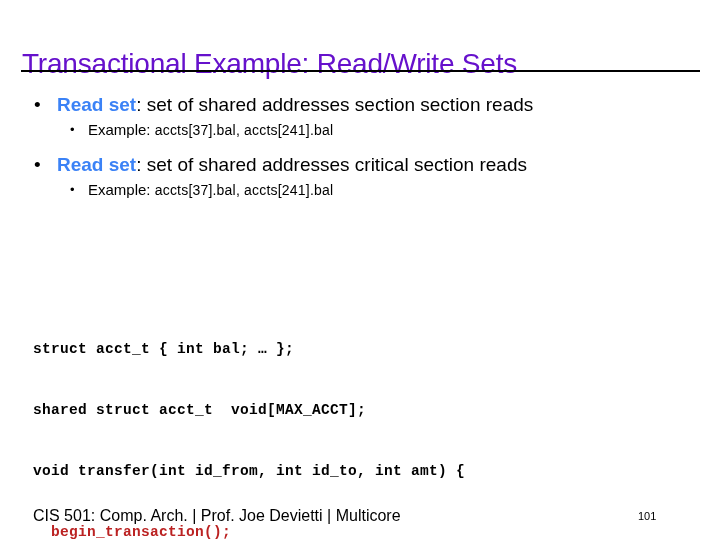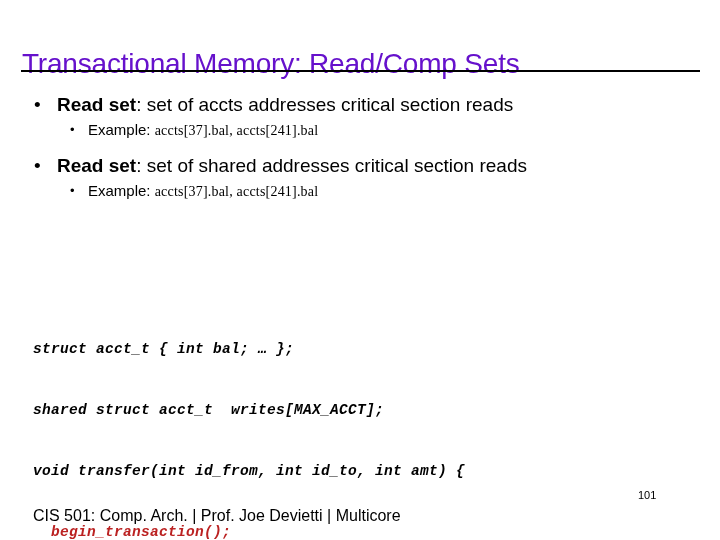--- a/index.html
+++ b/index.html
@@ -64,116 +64,116 @@
   .bullet-l1 .marker {
     position: absolute;
     left: 34px;
     top: 0;
     font-size: 19px;
     line-height: 26px;
     color: #000000;
   }
   .bullet-l1 .lead {
     font-weight: bold;
-    color: #000000;
+    color: #3b82f6;
   }
 
   .bullet-l2 {
     position: relative;
     padding-left: 88px;
     font-size: 15px;
     line-height: 24px;
     color: #000000;
     white-space: nowrap;
   }
   .bullet-l2 .marker {
     position: absolute;
     left: 70px;
     top: 0;
     font-size: 13px;
     line-height: 24px;
     color: #000000;
   }
   .code-inline {
-    font-family: Liberation Serif, serif;
+    font-family: Liberation Sans, sans-serif;
     font-size: 14px;
     letter-spacing: 0.2px;
   }
 
   .gap-1 { height: 10px; }
 
   
   .code-block {
     position: absolute;
     left: 33px;
     top: 298px;
     font-family: "Liberation Mono", monospace;
     font-size: 14.5px;
     line-height: 20.4px;
     font-weight: bold;
     color: #000000;
     white-space: pre;
     letter-spacing: 0.3px;
   }
-  .code-line { white-space: pre; font-style: italic; }
+  .code-line { white-space: pre; }
   .code-line.red { color: #bb2222; }
 
   
   .footer {
     position: absolute;
     left: 33px;
     top: 509px;
     font-size: 16px;
     line-height: 14px;
     color: #000000;
     white-space: nowrap;
   }
   .page-number {
     position: absolute;
     left: 638px;
-    top: 488px;
+    top: 509px;
     font-size: 11px;
     line-height: 14px;
     color: #000000;
   }
 </style>
 </head>
 <body>
 
 <div class="slide">
 
-  <h1 class="slide-title">Transactional Memory: Read/Comp Sets</h1>
+  <h1 class="slide-title">Transactional Example: Read/Write Sets</h1>
 
   <div class="title-rule"></div>
 
   <div class="bullets">
 
     <div class="bullet-l1">
-      <span class="marker">•</span><span class="lead">Read set</span><span>: set of accts addresses critical section reads</span>
+      <span class="marker">•</span><span class="lead">Read set</span><span>: set of shared addresses section section reads</span>
     </div>
 
     <div class="bullet-l2">
       <span class="marker">•</span><span>Example: </span><span class="code-inline">accts[37].bal, accts[241].bal</span>
     </div>
 
     <div class="gap-1"></div>
 
     <div class="bullet-l1">
       <span class="marker">•</span><span class="lead">Read set</span><span>: set of shared addresses critical section reads</span>
     </div>
 
     <div class="bullet-l2">
       <span class="marker">•</span><span>Example: </span><span class="code-inline">accts[37].bal, accts[241].bal</span>
     </div>
 
   </div>
 
   <div class="code-block">
     <div class="code-line">struct acct_t { int bal; … };</div>
-    <div class="code-line">shared struct acct_t  writes[MAX_ACCT];</div>
+    <div class="code-line">shared struct acct_t  void[MAX_ACCT];</div>
     <div class="code-line">void transfer(int id_from, int id_to, int amt) {</div>
     <div class="code-line red">  begin_transaction();</div>
     
     
     
     
     
     
   </div>
 

